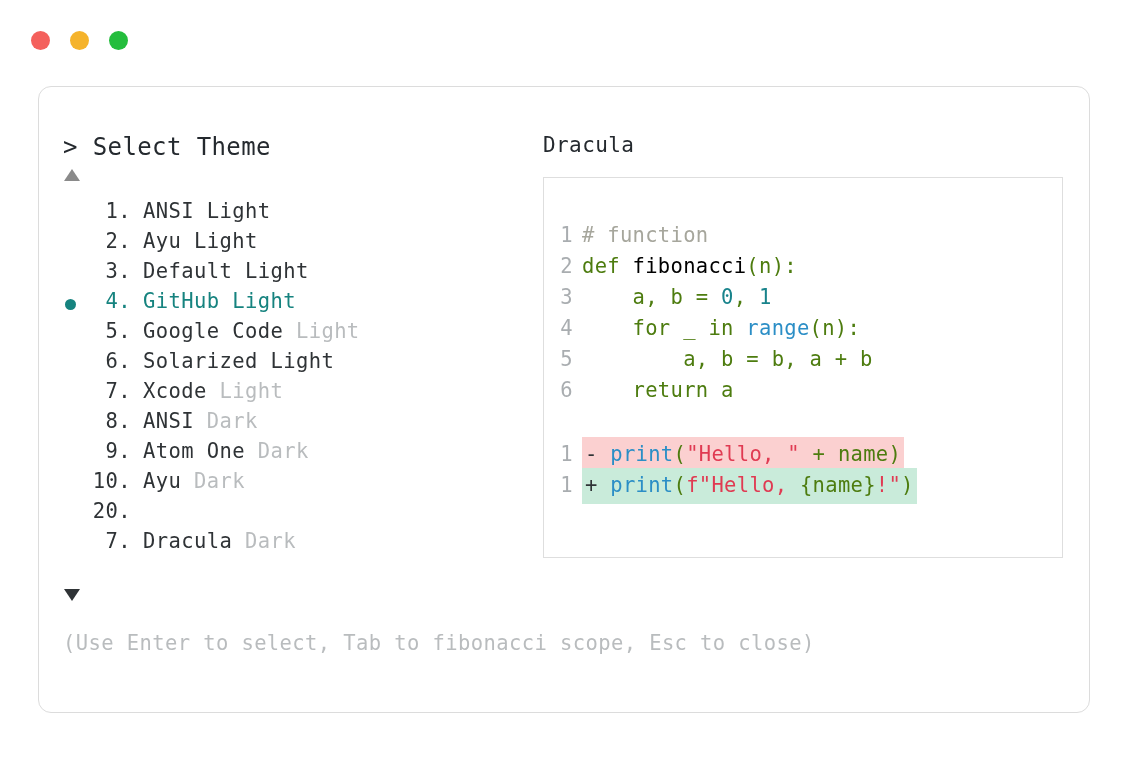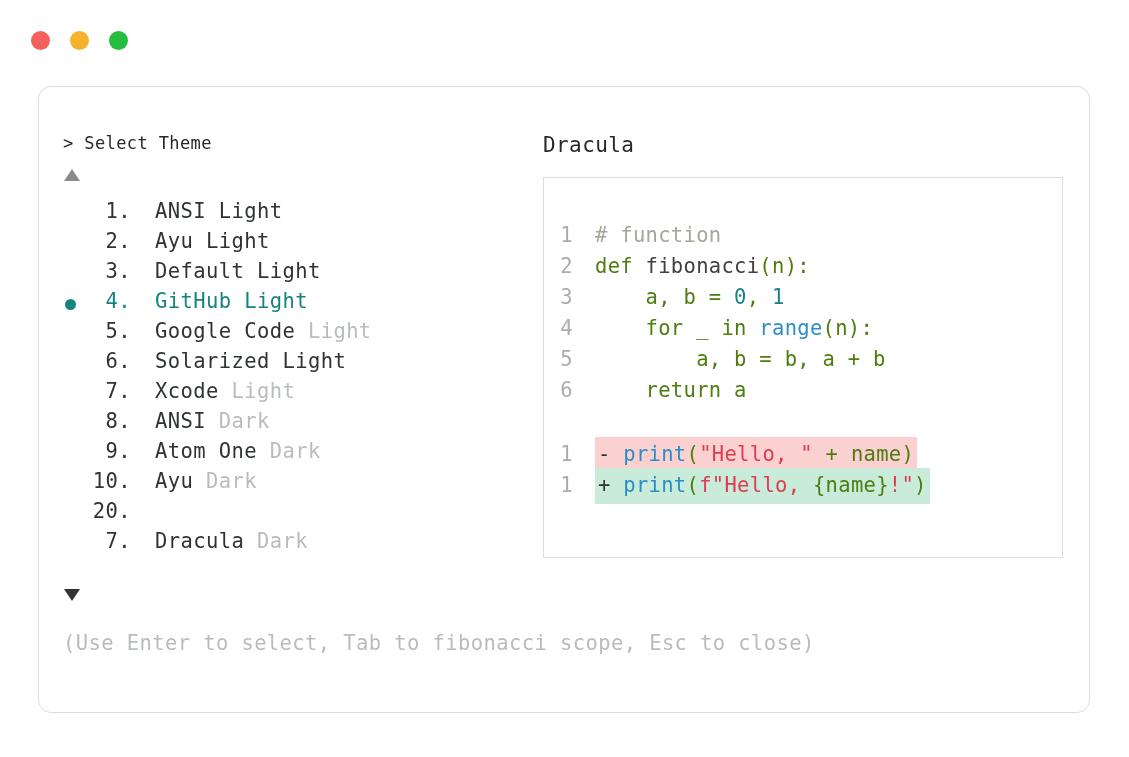--- a/index.html
+++ b/index.html
@@ -43,21 +43,21 @@
     border-radius: 13px;
     background: #ffffff;
     box-sizing: border-box;
   }
 
   
   .prompt-line {
     position: absolute;
     left: 24px;
     top: 46px;
-    font-size: 17px;
+    font-size: 24px;
     color: #24292e;
     letter-spacing: 0.4px;
     white-space: pre;
   }
   .scroll-up {
     position: absolute;
     left: 25px;
     top: 82px;
     width: 0;
     height: 0;
@@ -105,21 +105,21 @@
     background: #16837f;
     margin-left: 2px;
   }
   .idx-cell {
     width: 42px;
     flex: 0 0 42px;
     text-align: right;
     color: #2f3336;
   }
   .name-cell {
-    margin-left: 24px;
+    margin-left: 12px;
     color: #2f3336;
   }
   .theme-row.selected .idx-cell,
   .theme-row.selected .name-cell,
   .theme-row.selected .suffix {
     color: #16837f;
   }
   .suffix { color: #2f3336; }
   .suffix.dim { color: #b9bcbe; }
 
@@ -167,27 +167,27 @@
     align-items: baseline;
     height: 31px;
   }
   .gutter {
     width: 15px;
     flex: 0 0 15px;
     text-align: right;
     color: #a9adb0;
   }
   .code-text {
-    margin-left: 22px;
+    margin-left: 9px;
     color: #2f3336;
   }
   .blank-line { height: 31px; }
 
   .tok-comment { color: #a6a69c; }
-  .tok-fn      { color: #404040; }
+  .tok-fn      { color: #000000; }
   .tok-num     { color: #18838b; }
   .tok-builtin { color: #2b8ec6; }
   .tok-str     { color: #e03a52; }
   .tok-plain   { color: #4d7c0f; }
 
   .diff-line { display: flex; align-items: baseline; height: 31px; }
   .diff-body { display: inline-block; padding: 2px 3px 3px 3px; }
   .diff-del .diff-body { background: #fbd0d0; }
   .diff-add .diff-body { background: #c9ebda; }
   .diff-sign { color: #2f3336; }

